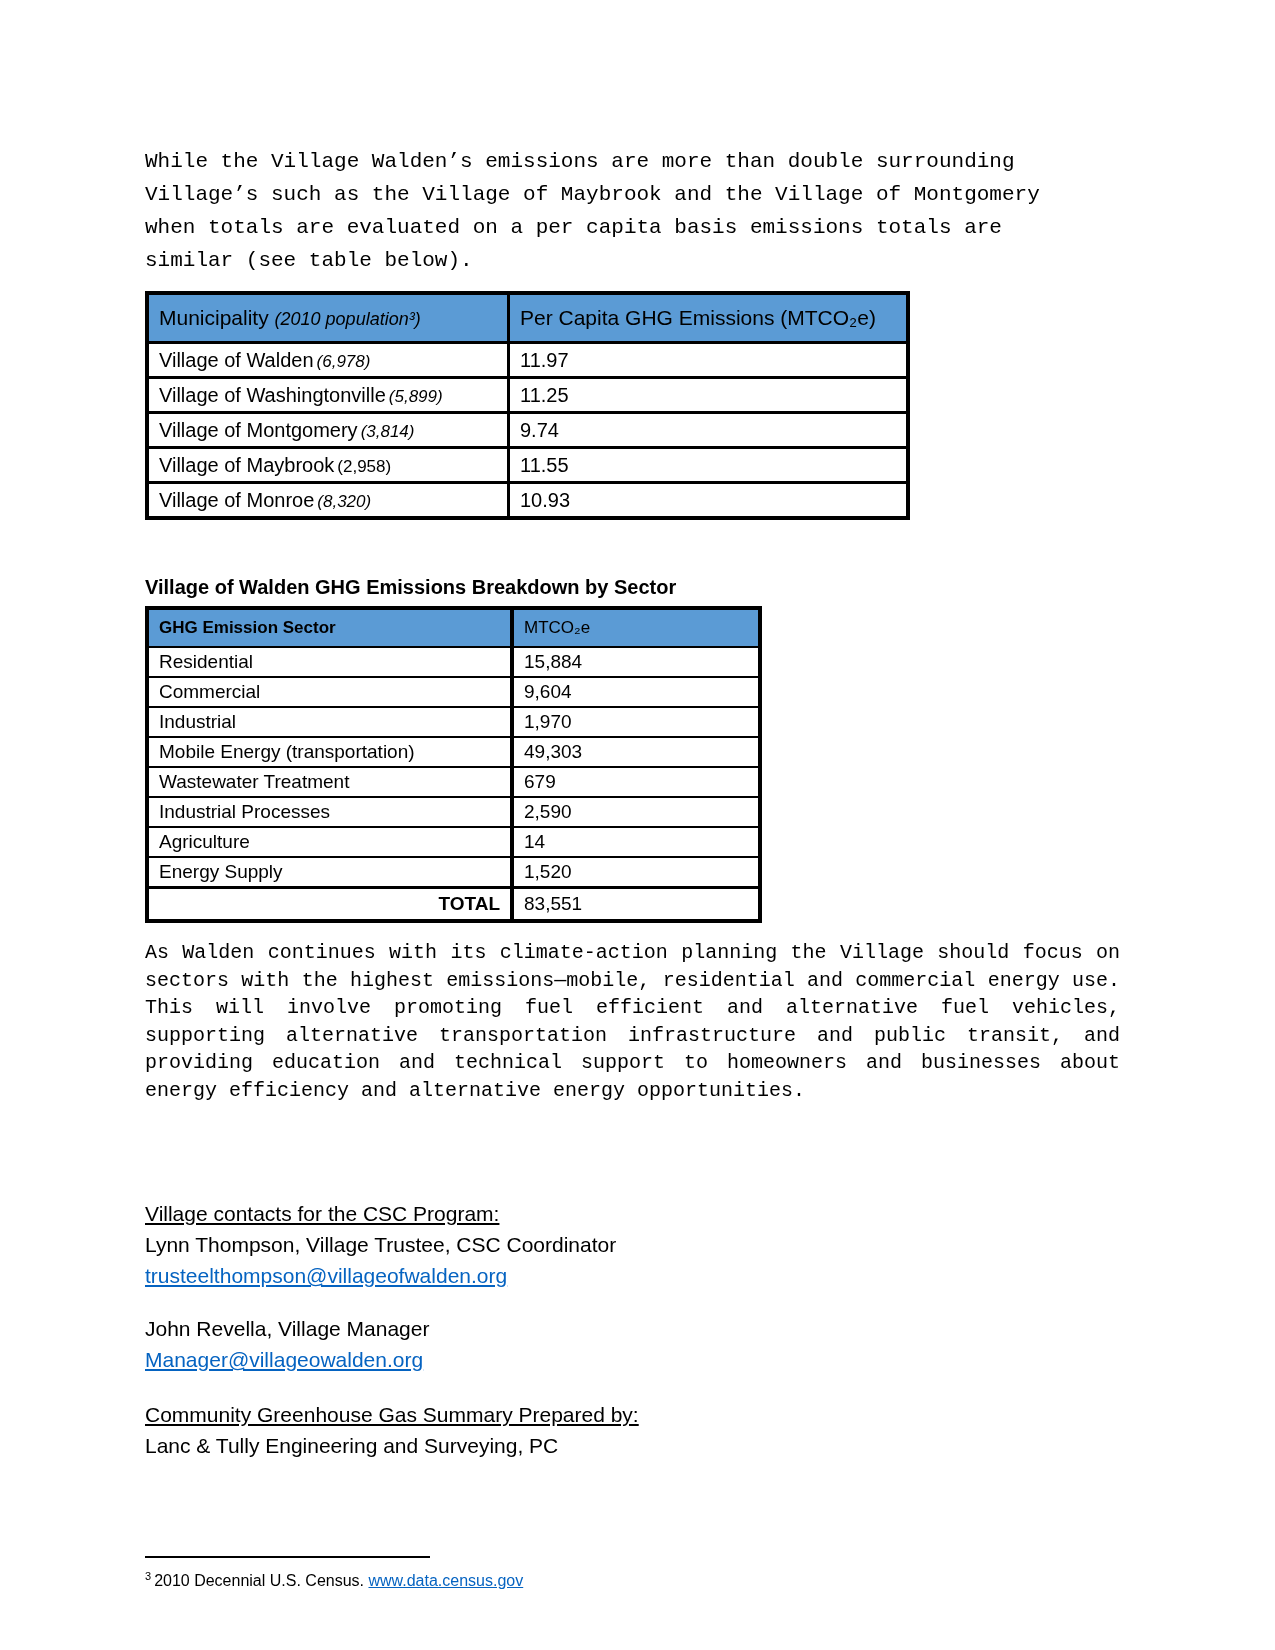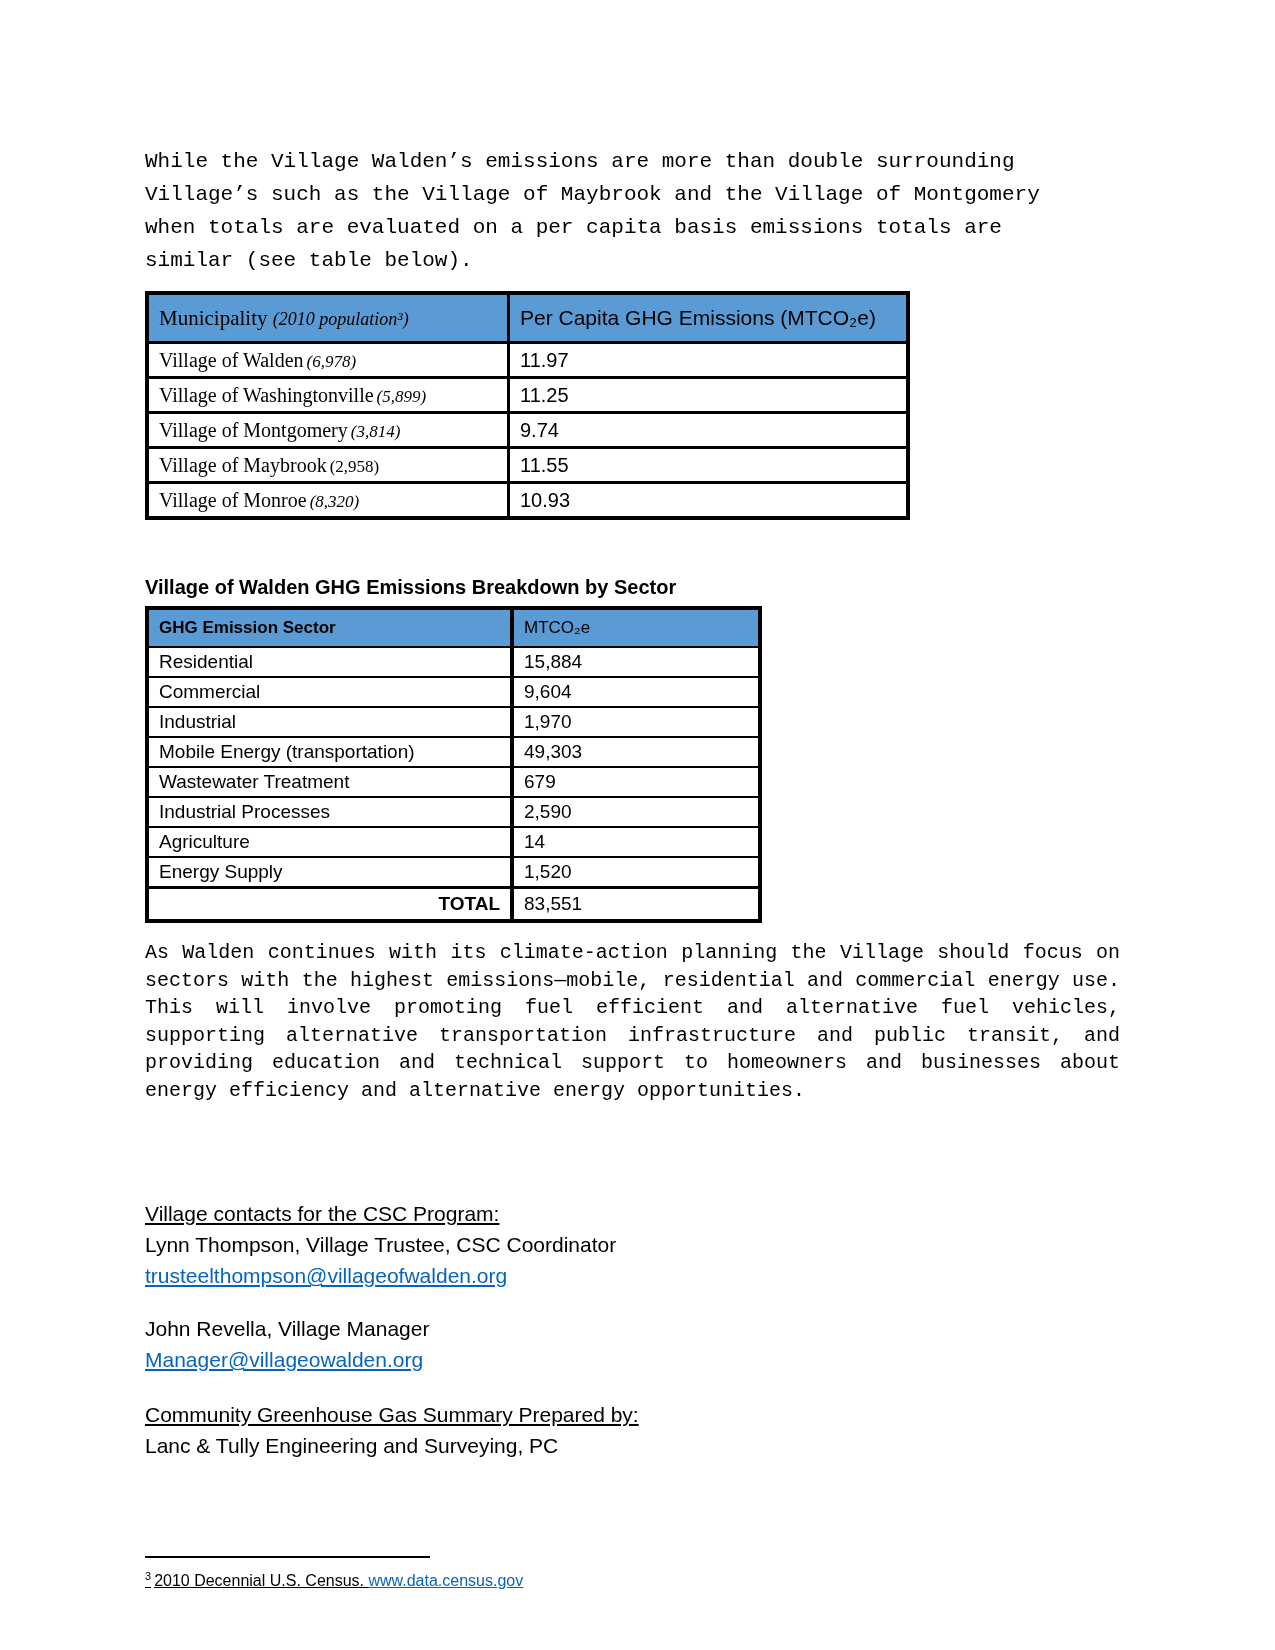--- a/index.html
+++ b/index.html
@@ -34,21 +34,21 @@
     text-align:left;
     font-weight:normal;
     font-size:20px;
     vertical-align:middle;
   }
   .t1 th{
     background:var(--table-header-bg,#5B9BD5);
     font-size:21px;
     height:38px;
   }
-  .t1 .c1{width:342px;font-family:Liberation Serif, serif;}
+  .t1 .c1{width:342px;}
   .t1 td{height:24px;}
   .hdr-note{font-style:italic;font-size:18px;}
   .pop{font-size:17px;margin-left:3px;}
   .pop.italic{font-style:italic;}
   .pop.normal{font-style:normal;}
   
   .sec-heading{
     margin:54px 0 6px 0;
     font-size:20px;
     font-weight:bold;
@@ -91,21 +91,21 @@
   .contacts p{margin:0;font-size:21px;line-height:31px;}
   .u-heading{text-decoration:underline;}
   .gap-above{margin-top:22px !important;}
   .prep{margin-top:24px !important;}
   .link{
     color:var(--link,#0563C1);
     text-decoration:underline;
     cursor:pointer;
   }
   
-  .footnote-block{margin-top:95px;text-decoration:underline;}
+  .footnote-block{margin-top:95px;}
   .fn-sep{width:285px;border-top:2px solid #000;margin:0 0 8px 0;}
   .fn{margin:0;font-size:16px;line-height:21px;}
   .fn sup{font-size:11px;margin-right:3px;}
 </style>
 </head>
 <body>
 
 <div class="page">
 
   <p class="para intro">While the Village Walden’s emissions are more than double surrounding Village’s such as the Village of Maybrook and the Village of Montgomery when totals are evaluated on a per capita basis emissions totals are similar (see table below).</p>

